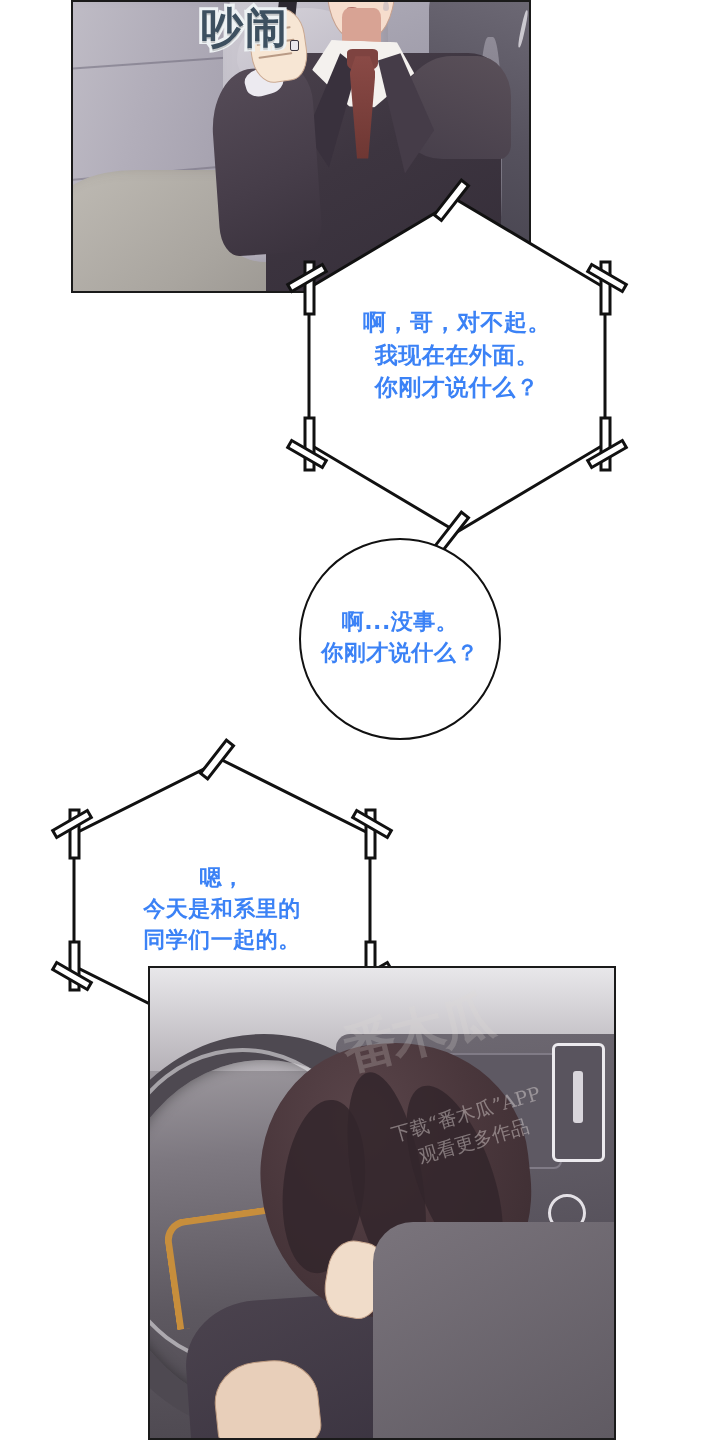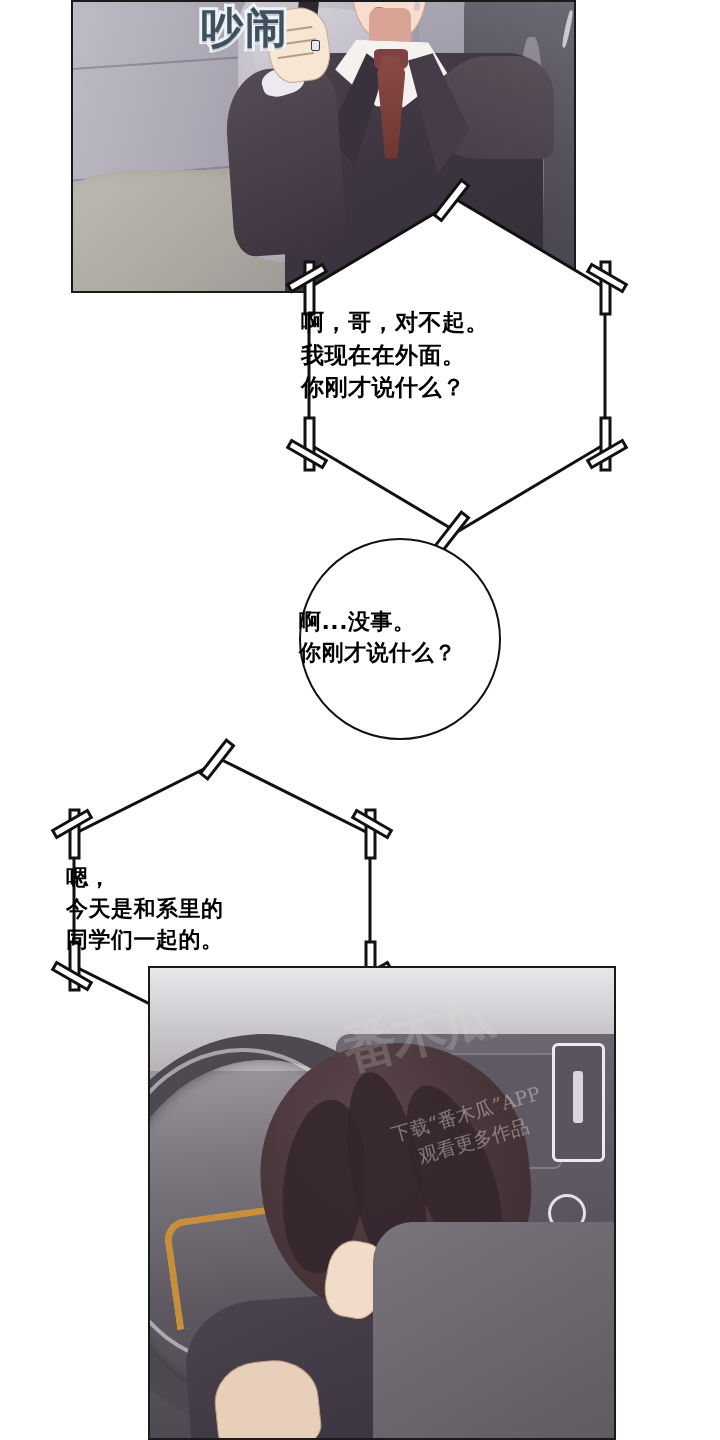--- a/index.html
+++ b/index.html
@@ -9,21 +9,21 @@
     background:#ffffff;
     font-family:"DejaVu Sans","Liberation Sans",sans-serif;
     overflow:hidden;position:relative;
   }
   .page{position:relative;width:720px;height:1440px;background:#fff;overflow:hidden;}
 
   
   .panel{position:absolute;overflow:hidden;border:2px solid #1a1a1a;box-sizing:border-box;}
 
   
-  #panel-top{left:71px;top:0px;width:505px;height:293px;background:#c4b5fd;}
+  #panel-top{left:71px;top:0px;width:460px;height:293px;background:#c4b5fd;}
   .car-bg{position:absolute;inset:0;
     background:
       linear-gradient(160deg,#b9b6c0 0%,#a8a5b2 28%,#9a97a5 55%,#8b8896 100%);}
   
   .seat-left{position:absolute;left:-6%;top:-4%;width:46%;height:112%;
     background:linear-gradient(105deg,#c3c0c9 0%,#b2aeba 42%,#9d99a7 100%);
     border-radius:14% 26% 10% 8%/6% 12% 10% 8%;
     box-shadow:inset -8px 0 16px rgba(90,85,100,.38);}
   .seat-left:after{content:"";position:absolute;left:6%;top:22%;width:88%;height:2px;
     background:rgba(95,90,108,.45);transform:rotate(-4deg);}
@@ -156,22 +156,22 @@
   .wm{position:absolute;left:38%;top:28%;width:62%;
     transform:rotate(-16deg);color:rgba(238,232,228,.42);
     font-size:19px;line-height:1.45;text-align:center;pointer-events:none;
     font-family:"DejaVu Serif","Liberation Serif",serif;}
   .wm-logo{position:absolute;left:42%;top:6%;width:34%;height:22%;
     color:rgba(225,218,214,.22);font-size:54px;font-weight:700;
     transform:rotate(-14deg);letter-spacing:-4px;
     font-family:"DejaVu Serif","Liberation Serif",serif;}
 
   
-  .bubble-text{position:absolute;left:0;right:0;
-    color:#000000;font-weight:700;line-height:1.42;
+  .bubble-text{position:absolute;left:0;right:0;text-align:center;
+    color:#3b82f6;font-weight:700;line-height:1.42;
     letter-spacing:.5px;white-space:pre-line;}
 
   
   .hexwrap{position:absolute;}
   .hexfill{position:absolute;inset:0;}
   .hexfill svg{width:100%;height:100%;display:block;overflow:visible;}
 
   #bubble1{left:301px;top:192px;width:312px;height:348px;}
   #bubble1 .bubble-text{top:114px;font-size:23px;}
 

